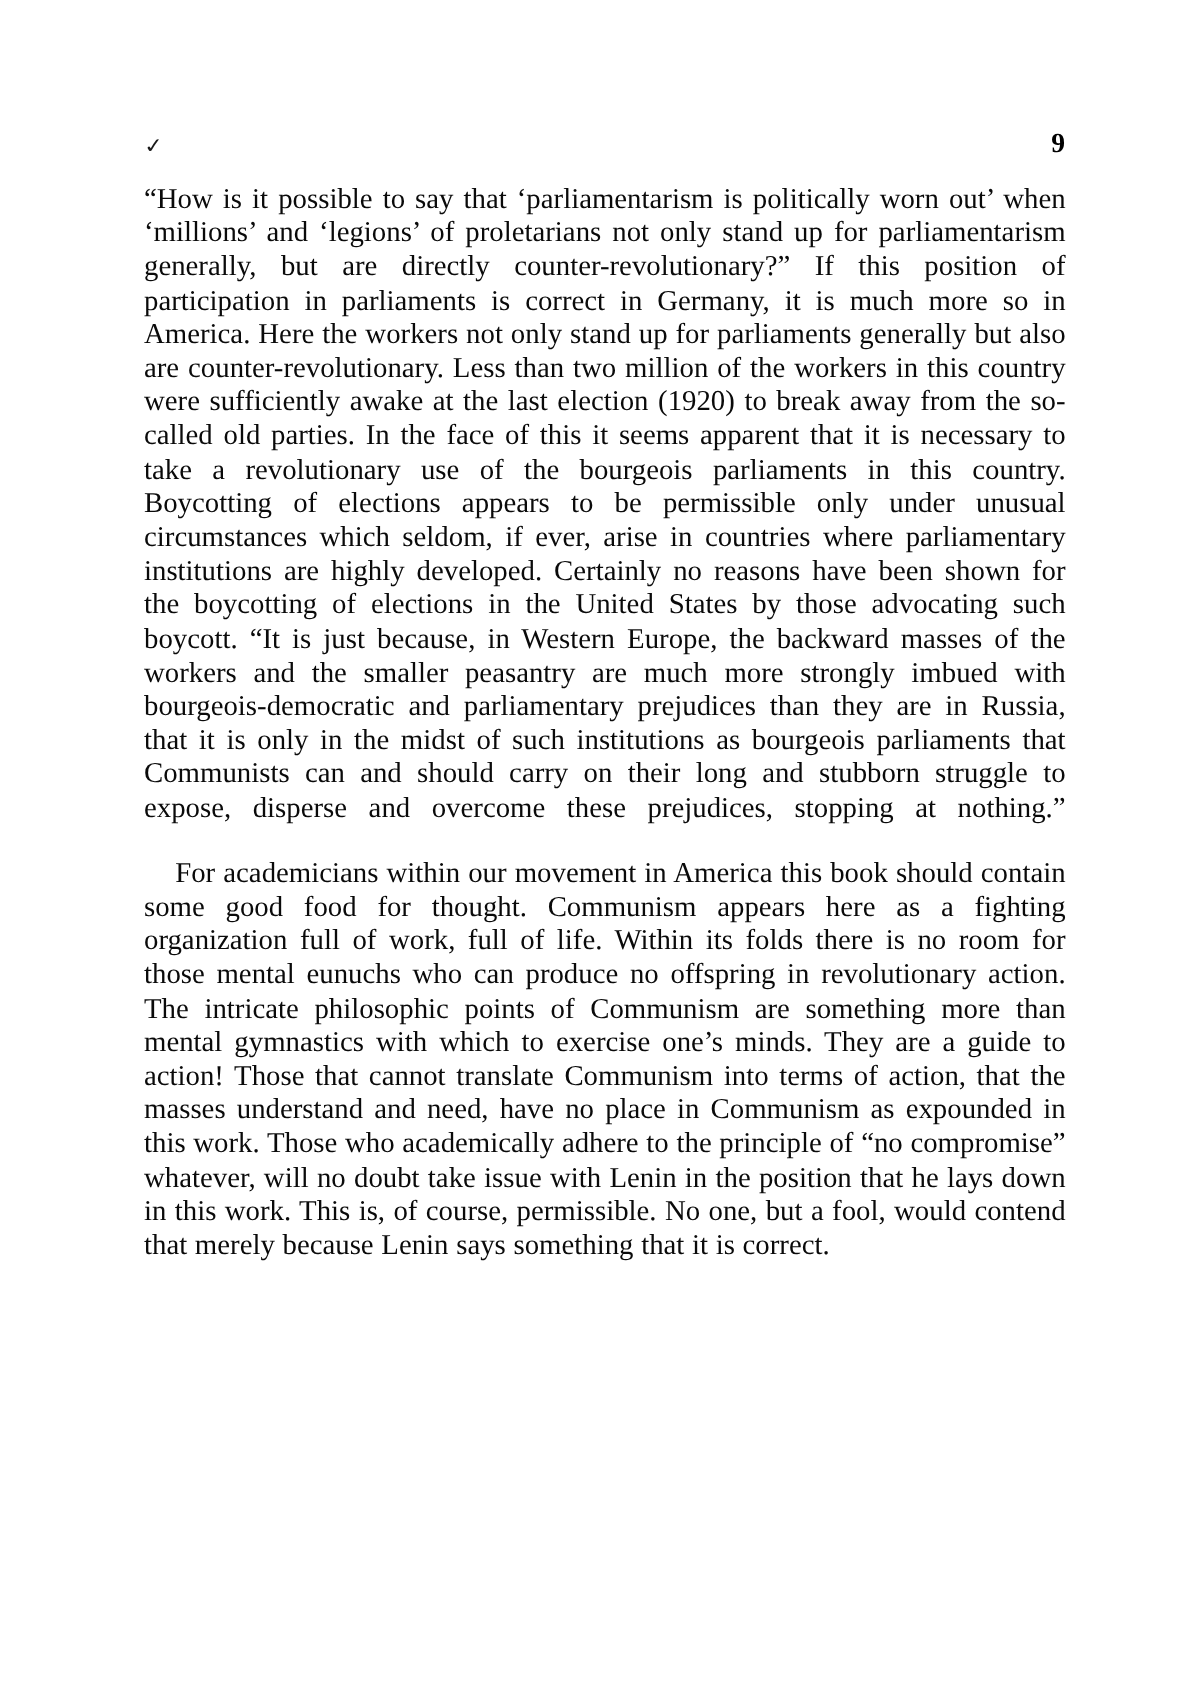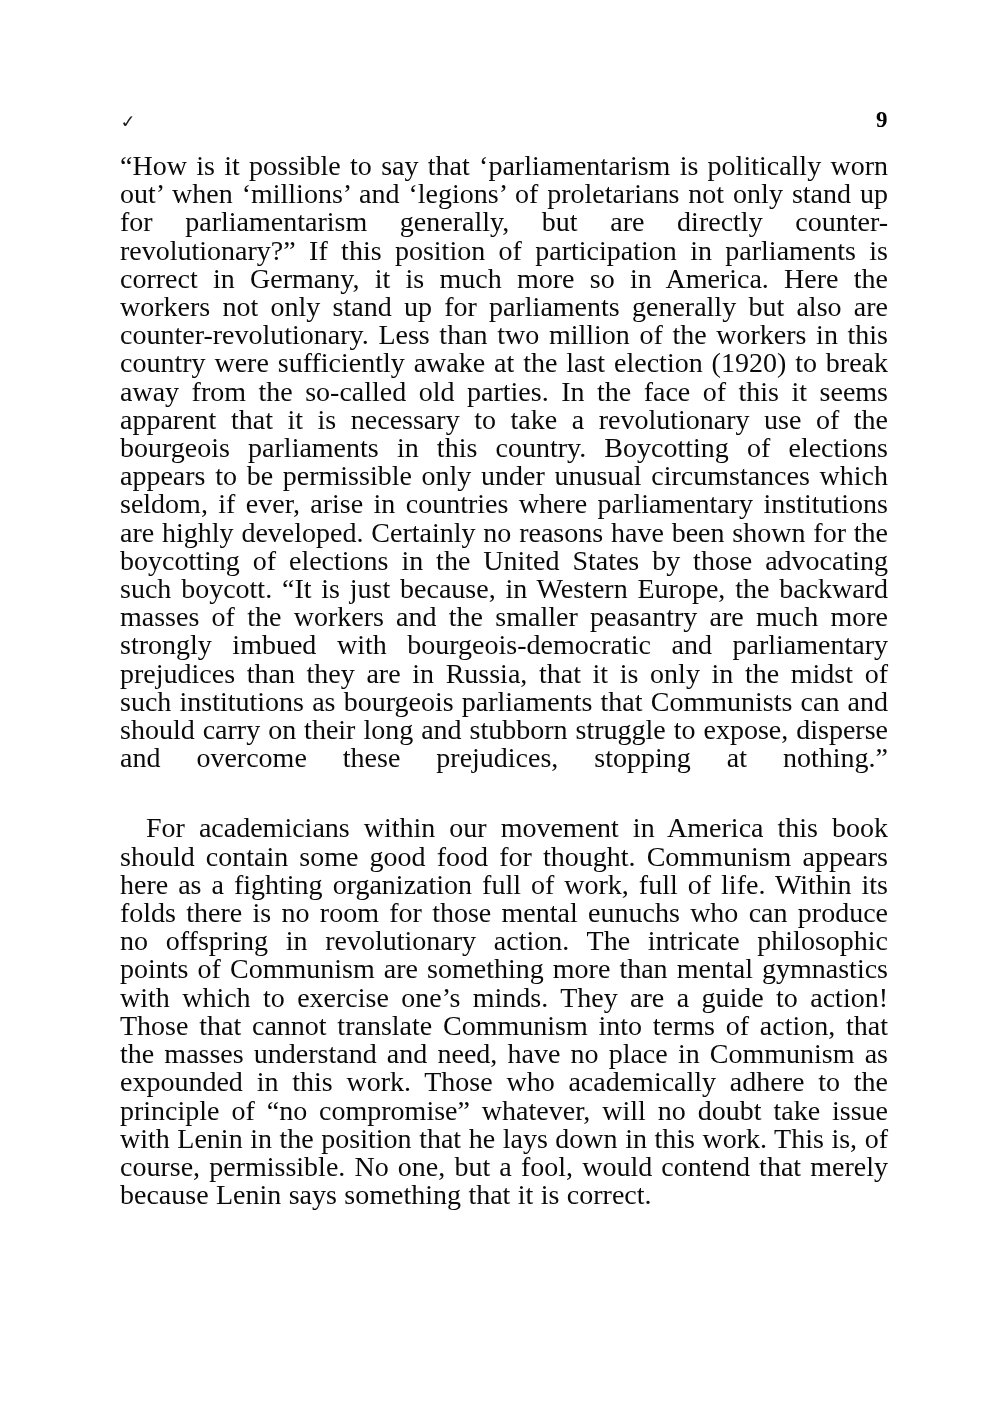--- a/index.html
+++ b/index.html
@@ -52,38 +52,38 @@
   
   .textblock {
     position: absolute;
     left: 120px;
     top: 152px;
     width: 768px;
   }
 
   .para {
     margin: 0;
-    font-size: 28px;
+    font-size: 24px;
     line-height: 28.2px;
     text-align: justify;
     text-justify: inter-word;
     word-spacing: 0.4px;
     color: #0a0a0a;
     -webkit-font-smoothing: none;
   }
 
   
   .para.quote {
     text-indent: 0;
   }
 
   
   .para.indented {
     text-indent: 26px;
-    margin-top: 42px;
+    margin-top: 26px;
     font-family: Liberation Serif, serif;
   }
 
   
   .para.justify-last {
     text-align-last: justify;
   }
 </style>
 </head>
 <body>

